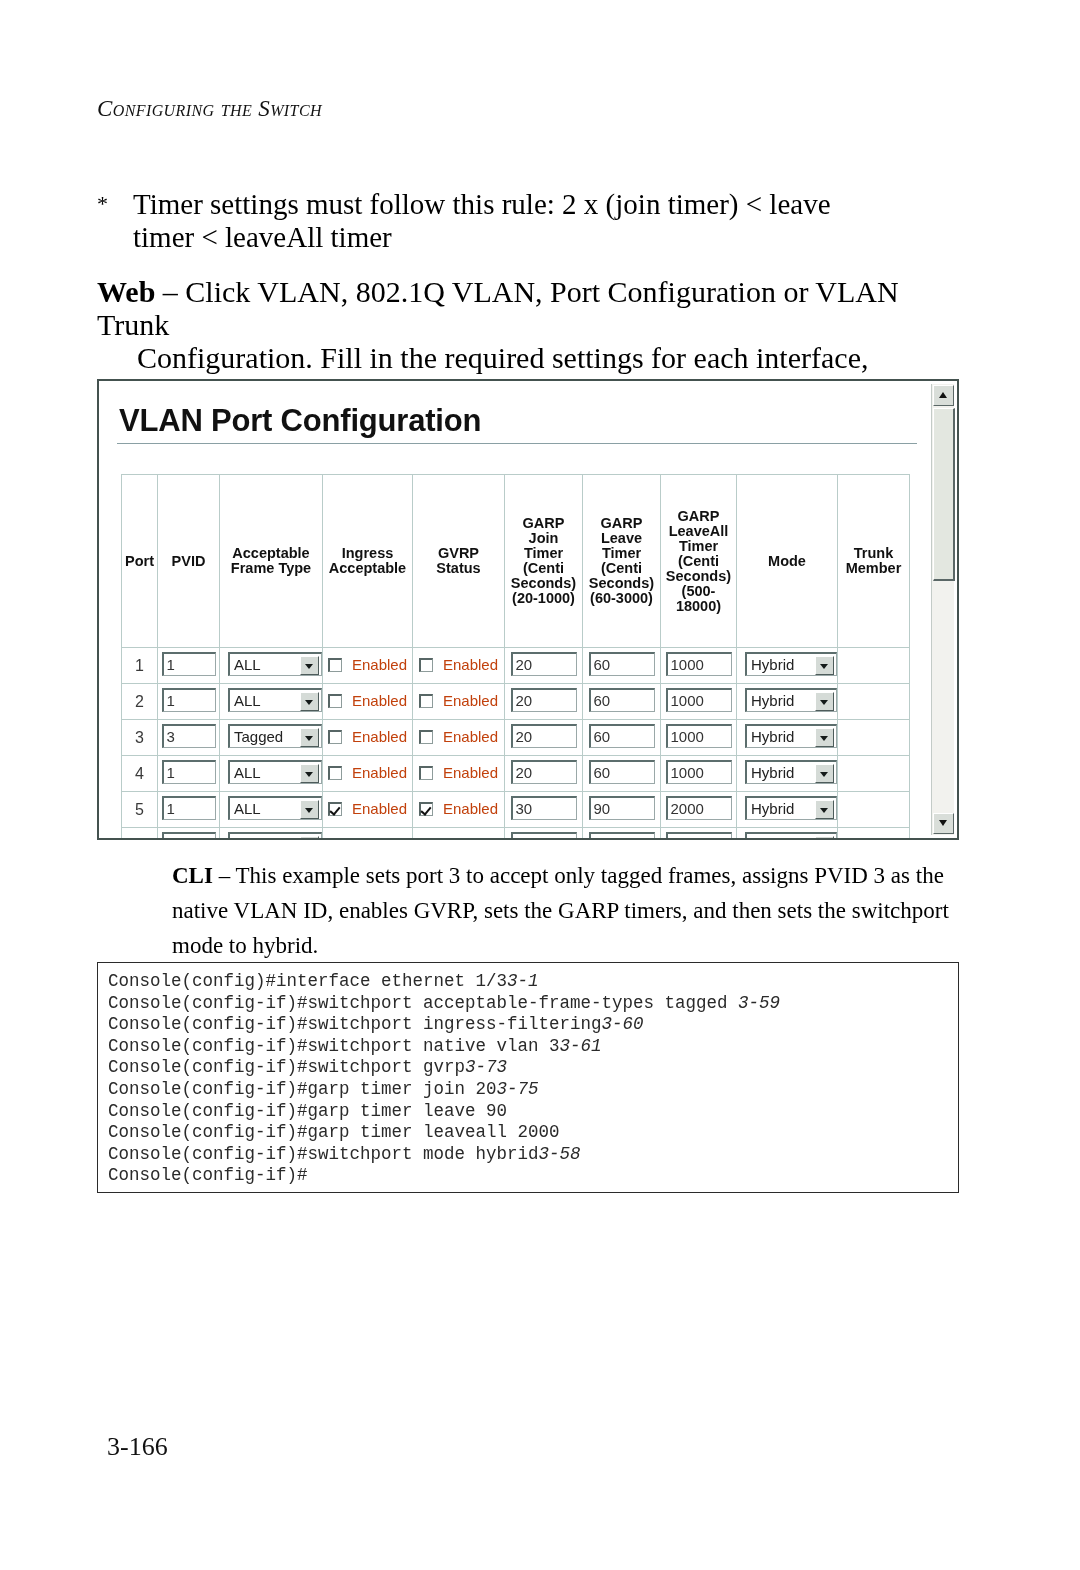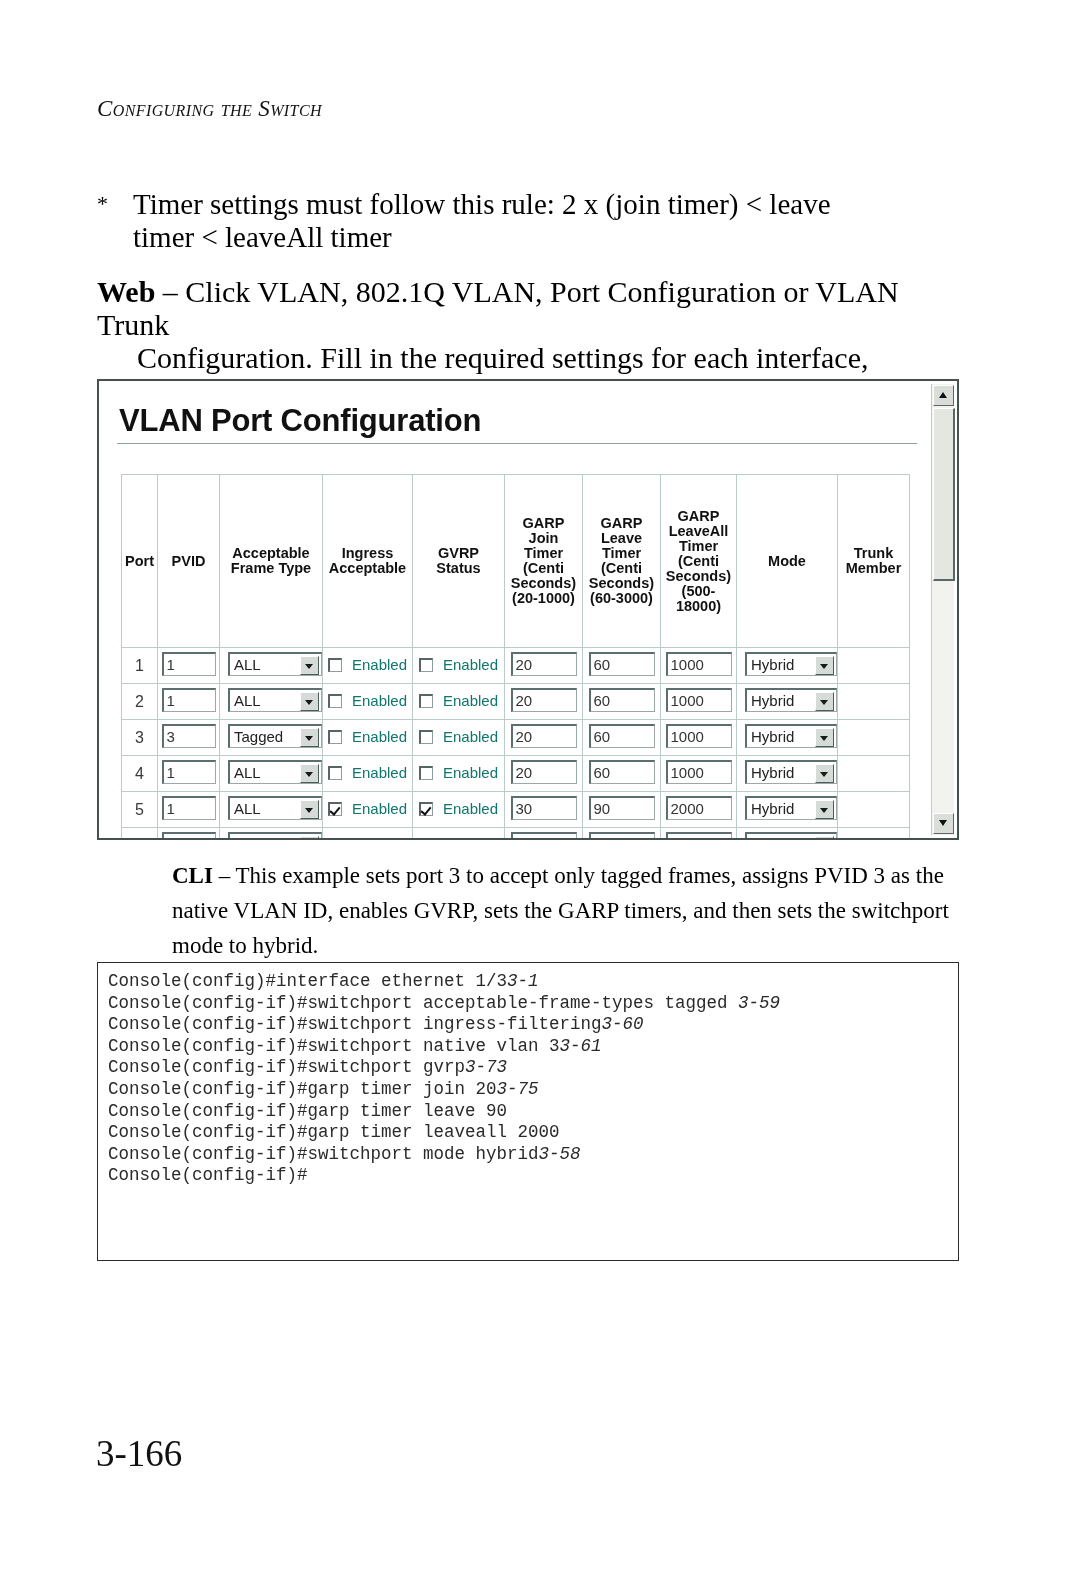--- a/index.html
+++ b/index.html
@@ -206,21 +206,21 @@
     border-top: 5px solid #151b1a;
   }
 
   
   .cbwrap {
     display: inline-flex;
     align-items: center;
     gap: 10px;
     font-family: "Liberation Sans", sans-serif;
     font-size: 15px;
-    color: #0f766e;
+    color: #c2410c;
   }
   .cbox {
     position: relative;
     display: inline-block;
     width: 14px;
     height: 14px;
     box-sizing: border-box;
     background: #ffffff;
     border: 1px solid #8e9c9b;
     border-top: 2px solid #576665;
@@ -294,43 +294,43 @@
     line-height: 35px;
   }
   .cli-intro .lead { font-weight: bold; }
 
   
   .console {
     position: absolute;
     left: 97px;
     top: 962px;
     width: 862px;
-    height: 299px;
+    height: 231px;
     box-sizing: border-box;
     border: 1px solid #2b2b2b;
     background: #ffffff;
     padding: 8px 0 0 10px;
     font-family: "Liberation Mono", monospace;
     font-size: 17.5px;
     line-height: 21.6px;
     color: #2a2a2a;
     white-space: pre;
   }
   .console .ref {
     font-family: "Liberation Mono", monospace;
     font-style: italic;
   }
 
   
   .folio {
     position: absolute;
-    left: 96px;
+    left: 107px;
     top: 1432px;
     font-family: "Liberation Serif", serif;
-    font-size: 37px;
+    font-size: 26px;
     color: #111;
   }
 </style>
 </head>
 <body>
 
 <div class="running-head">Configuring the Switch</div>
 
 <div class="note-block">
   <span class="note-star">*</span>

